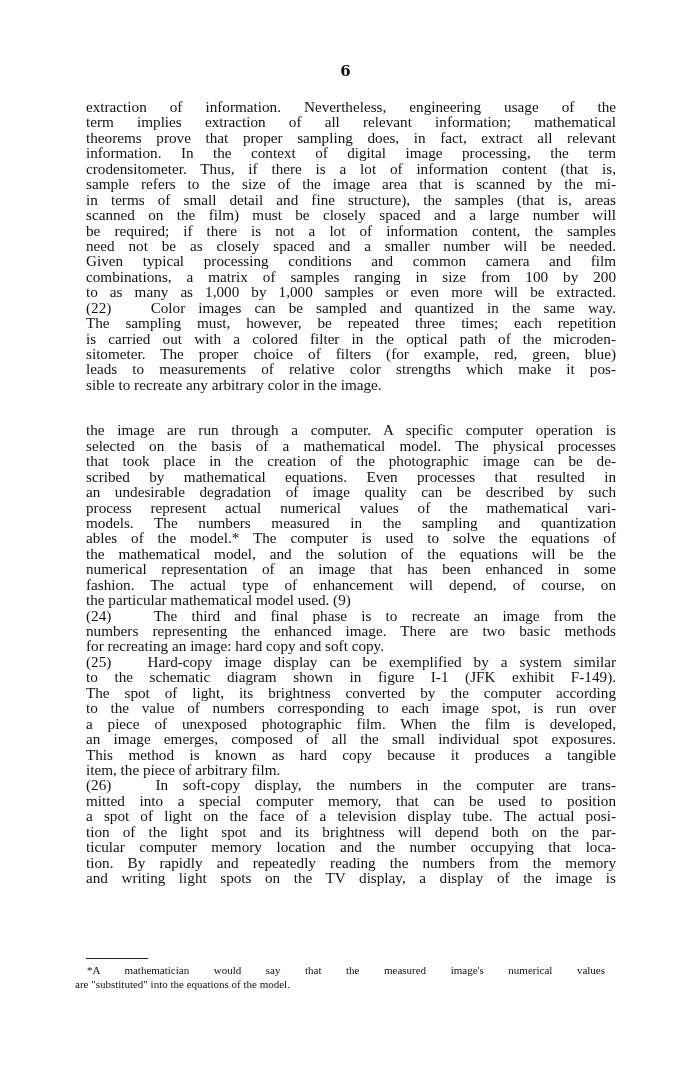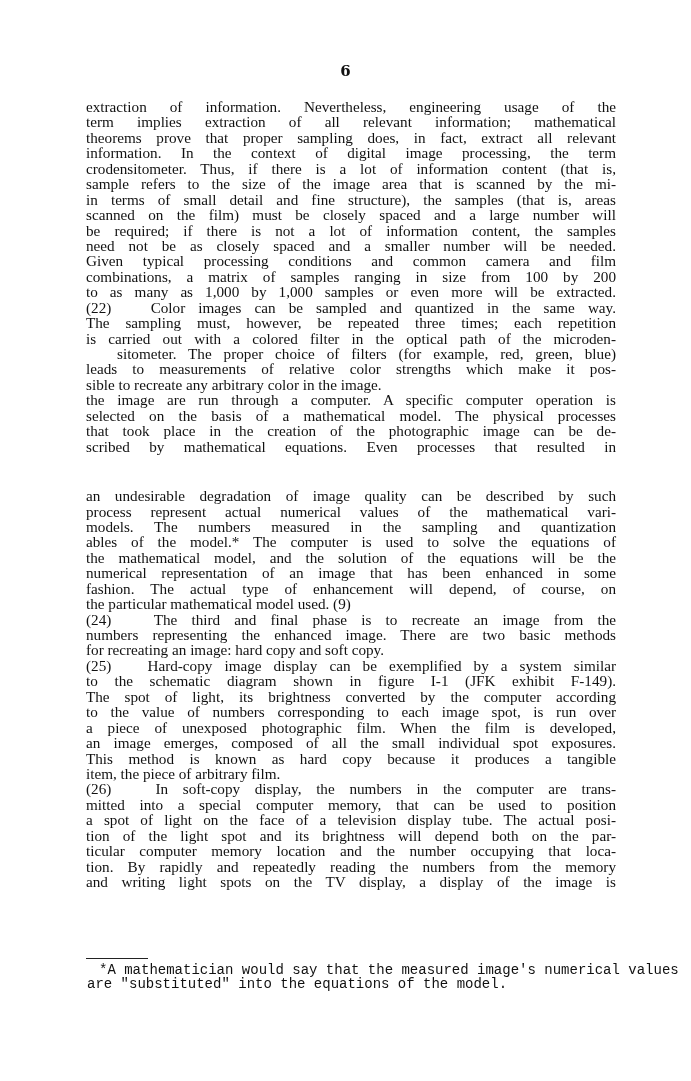--- a/index.html
+++ b/index.html
@@ -13,22 +13,22 @@
     position: absolute; left: 86px; width: 530px; top: 99px;
     font-family: "Liberation Serif", serif; font-size: 15.2px; line-height: 15.45px; color: #111;
   }
   .line { display: block; text-align: justify; text-align-last: justify; white-space: nowrap; height: 15.45px; overflow: visible; }
   .line.last { text-align-last: left; }
   .footnote-rule {
     position: absolute; left: 86px; top: 958px; width: 62px; height: 0;
     border-top: 1px solid #222;
   }
   .footnote {
-    position: absolute; left: 87px; width: 530px; top: 963px;
-    font-family: Liberation Mono, monospace; font-size: 14px; line-height: 14px; color: #111;
+    position: absolute; left: 75px; width: 530px; top: 963px;
+    font-family: Liberation Serif, serif; font-size: 11px; line-height: 14px; color: #111;
   }
   .footnote .line { height: 14px; }
   .footnote .indent { padding-left: 12px; }
 </style>
 </head>
 <body>
 
 <div class="page-number">6</div>
 
 <div class="body-text" id="body-text">
@@ -41,28 +41,28 @@
     <div class="line" style="white-space: pre;">in terms of small detail and fine structure), the samples (that is, areas</div>
     <div class="line" style="white-space: pre;">scanned on the film) must be closely spaced and a large number will</div>
     <div class="line" style="white-space: pre;">be required; if there is not a lot of information content, the samples</div>
     <div class="line" style="white-space: pre;">need not be as closely spaced and a smaller number will be needed.</div>
     <div class="line" style="white-space: pre;">Given typical processing conditions and common camera and film</div>
     <div class="line" style="white-space: pre;">combinations, a matrix of samples ranging in size from 100 by 200</div>
     <div class="line" style="white-space: pre;">to as many as 1,000 by 1,000 samples or even more will be extracted.</div>
     <div class="line" style="white-space: pre;">(22)   Color images can be sampled and quantized in the same way.</div>
     <div class="line" style="white-space: pre;">The sampling must, however, be repeated three times; each repetition</div>
     <div class="line" style="white-space: pre;">is carried out with a colored filter in the optical path of the microden-</div>
-    <div class="line" style="white-space: pre; margin-left: 31px;">sitometer. The proper choice of filters (for example, red, green, blue)</div>
+    <div class="line" style="white-space: pre;">sitometer. The proper choice of filters (for example, red, green, blue)</div>
     <div class="line" style="white-space: pre;">leads to measurements of relative color strengths which make it pos-</div>
     <div class="line last" style="white-space: pre;">sible to recreate any arbitrary color in the image.</div>
-    <div class="line" style="white-space: pre;">the image are run through a computer. A specific computer operation is</div>
+    <div class="line" style="white-space: pre; margin-top: 30px;">the image are run through a computer. A specific computer operation is</div>
     <div class="line" style="white-space: pre;">selected on the basis of a mathematical model. The physical processes</div>
     <div class="line" style="white-space: pre;">that took place in the creation of the photographic image can be de-</div>
     <div class="line" style="white-space: pre;">scribed by mathematical equations. Even processes that resulted in</div>
-    <div class="line" style="white-space: pre; margin-top: 34px;">an undesirable degradation of image quality can be described by such</div>
+    <div class="line" style="white-space: pre;">an undesirable degradation of image quality can be described by such</div>
     <div class="line" style="white-space: pre;">process represent actual numerical values of the mathematical vari-</div>
     <div class="line" style="white-space: pre;">models. The numbers measured in the sampling and quantization</div>
     <div class="line" style="white-space: pre;">ables of the model.* The computer is used to solve the equations of</div>
     <div class="line" style="white-space: pre;">the mathematical model, and the solution of the equations will be the</div>
     <div class="line" style="white-space: pre;">numerical representation of an image that has been enhanced in some</div>
     <div class="line" style="white-space: pre;">fashion. The actual type of enhancement will depend, of course, on</div>
     <div class="line last" style="white-space: pre;">the particular mathematical model used. (9)</div>
     <div class="line" style="white-space: pre;">(24)   The third and final phase is to recreate an image from the</div>
     <div class="line" style="white-space: pre;">numbers representing the enhanced image. There are two basic methods</div>
     <div class="line last" style="white-space: pre;">for recreating an image: hard copy and soft copy.</div>

